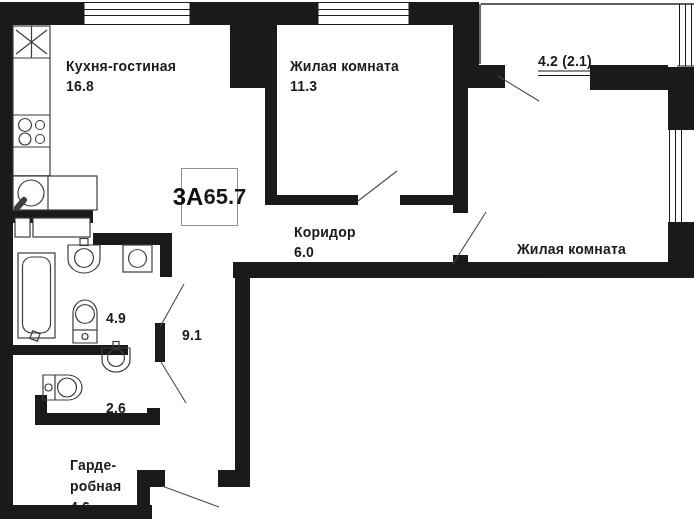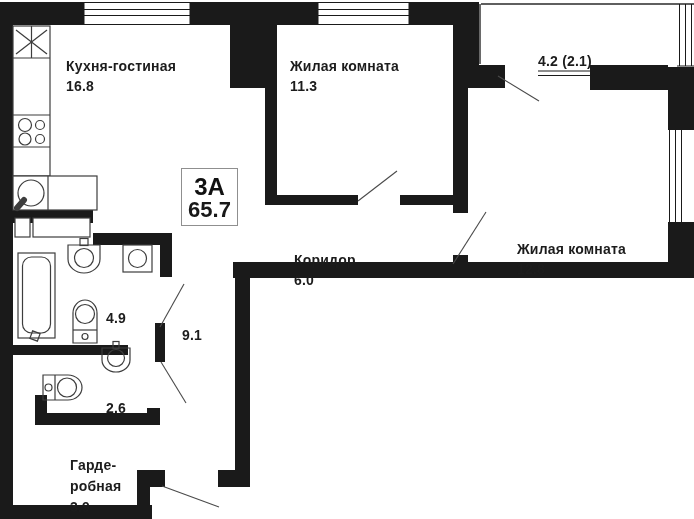--- a/index.html
+++ b/index.html
@@ -13,21 +13,21 @@
   .winbox{fill:#ffffff;stroke:#1a1a1a;stroke-width:1;}
   .wl{stroke:#1a1a1a;stroke-width:1;fill:none;}
   .thin{stroke:#2a2a2a;stroke-width:1.4;fill:none;}
   .label{position:absolute;font-size:14px;font-weight:600;color:#1c1c1c;
          line-height:20px;white-space:pre-line;letter-spacing:.2px;}
   .label .area{display:block;}
   .lh17{line-height:17px;}
   .lh21{line-height:21px;}
   .badge{position:absolute;left:181px;top:168px;width:57px;height:58px;
          background:#fff;border:1px solid #8f8f8f;box-sizing:border-box;
-         display:flex;flex-direction:column;align-items:center;justify-content:center;}
+         display:flex;flex-direction:row;align-items:center;justify-content:center;}
   .badge .type{font-size:24px;font-weight:800;color:#111;line-height:26px;}
   .badge .total{font-size:22px;font-weight:600;color:#181818;line-height:20px;}
 </style>
 </head>
 <body>
 
 <div id="plan">
 
   <svg width="694" height="519" viewBox="0 0 694 519">
 
@@ -172,21 +172,21 @@
 
   <div class="label" style="left:290px;top:36px;">
     <span>Жилая комната</span>
     <span class="area">11.3</span>
   </div>
 
   <div class="label" style="left:538px;top:31px;">
     <span>4.2 (2.1)</span>
   </div>
 
-  <div class="label" style="left:294px;top:230px;">
+  <div class="label" style="left:294px;top:202px;">
     <span>Коридор</span>
     <span class="area">6.0</span>
   </div>
 
   <div class="label" style="left:517px;top:219px;">
     <span>Жилая комната</span>
     <span class="area">12.8</span>
   </div>
 
   <div class="label" style="left:106px;top:288px;">
@@ -197,21 +197,21 @@
     <span class="area">9.1</span>
   </div>
 
   <div class="label" style="left:106px;top:378px;">
     <span>2.6</span>
   </div>
 
   <div class="label lh21" style="left:70px;top:434px;">
     <span>Гарде-
 робная</span>
-    <span class="area">3.9</span>
+    <span class="area">4.6</span>
   </div>
 
   <div class="badge">
     <span class="type">3А</span>
     <span class="total">65.7</span>
   </div>
 
 </div>
 
 </body></html>

